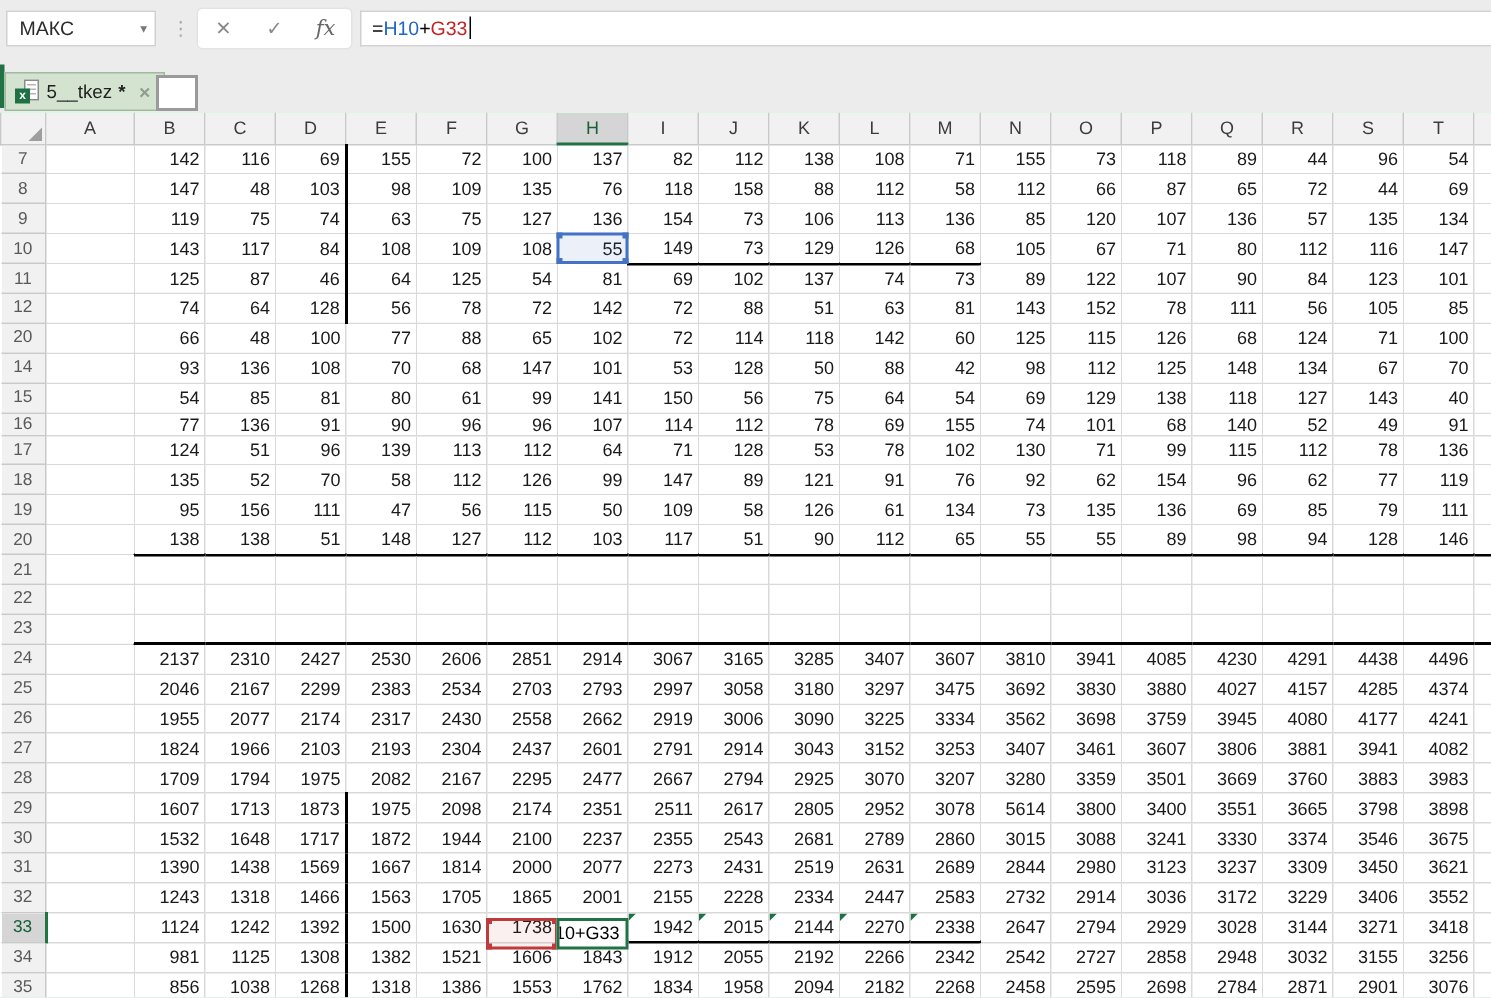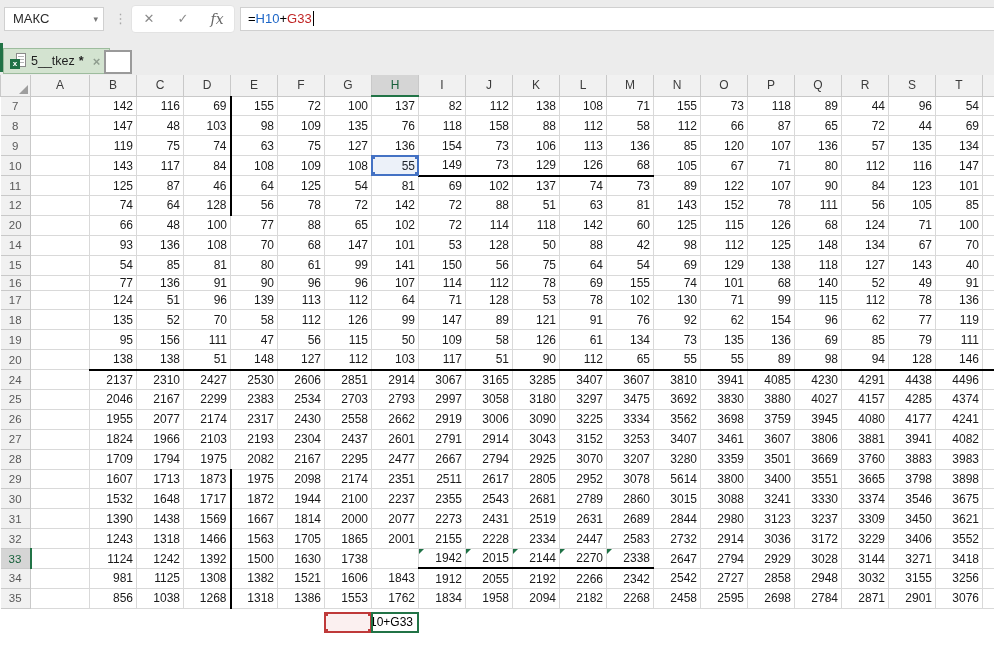--- a/index.html
+++ b/index.html
@@ -484,20 +484,92 @@
             <td class="c n bb">55</td>
             <td class="c n bb">55</td>
             <td class="c n bb">89</td>
             <td class="c n bb">98</td>
             <td class="c n bb">94</td>
             <td class="c n bb">128</td>
             <td class="c n bb">146</td>
             <td class="c bb"></td>
           </tr>
           <tr style="height:19.9px">
+            <th class="rh">21</th>
+            <td class="c"></td>
+            <td class="c n"></td>
+            <td class="c n"></td>
+            <td class="c n"></td>
+            <td class="c n"></td>
+            <td class="c n"></td>
+            <td class="c n"></td>
+            <td class="c n"></td>
+            <td class="c n"></td>
+            <td class="c n"></td>
+            <td class="c n"></td>
+            <td class="c n"></td>
+            <td class="c n"></td>
+            <td class="c n"></td>
+            <td class="c n"></td>
+            <td class="c n"></td>
+            <td class="c n"></td>
+            <td class="c n"></td>
+            <td class="c n"></td>
+            <td class="c n"></td>
+            <td class="c"></td>
+          </tr>
+          <tr style="height:19.9px">
+            <th class="rh">22</th>
+            <td class="c"></td>
+            <td class="c n"></td>
+            <td class="c n"></td>
+            <td class="c n"></td>
+            <td class="c n"></td>
+            <td class="c n"></td>
+            <td class="c n"></td>
+            <td class="c n"></td>
+            <td class="c n"></td>
+            <td class="c n"></td>
+            <td class="c n"></td>
+            <td class="c n"></td>
+            <td class="c n"></td>
+            <td class="c n"></td>
+            <td class="c n"></td>
+            <td class="c n"></td>
+            <td class="c n"></td>
+            <td class="c n"></td>
+            <td class="c n"></td>
+            <td class="c n"></td>
+            <td class="c"></td>
+          </tr>
+          <tr style="height:19.9px">
+            <th class="rh">23</th>
+            <td class="c"></td>
+            <td class="c n bb"></td>
+            <td class="c n bb"></td>
+            <td class="c n bb"></td>
+            <td class="c n bb"></td>
+            <td class="c n bb"></td>
+            <td class="c n bb"></td>
+            <td class="c n bb"></td>
+            <td class="c n bb"></td>
+            <td class="c n bb"></td>
+            <td class="c n bb"></td>
+            <td class="c n bb"></td>
+            <td class="c n bb"></td>
+            <td class="c n bb"></td>
+            <td class="c n bb"></td>
+            <td class="c n bb"></td>
+            <td class="c n bb"></td>
+            <td class="c n bb"></td>
+            <td class="c n bb"></td>
+            <td class="c n bb"></td>
+            <td class="c bb"></td>
+          </tr>
+          <tr style="height:19.9px">
             <th class="rh">24</th>
             <td class="c"></td>
             <td class="c n">2137</td>
             <td class="c n">2310</td>
             <td class="c n">2427</td>
             <td class="c n">2530</td>
             <td class="c n">2606</td>
             <td class="c n">2851</td>
             <td class="c n">2914</td>
             <td class="c n">3067</td>

